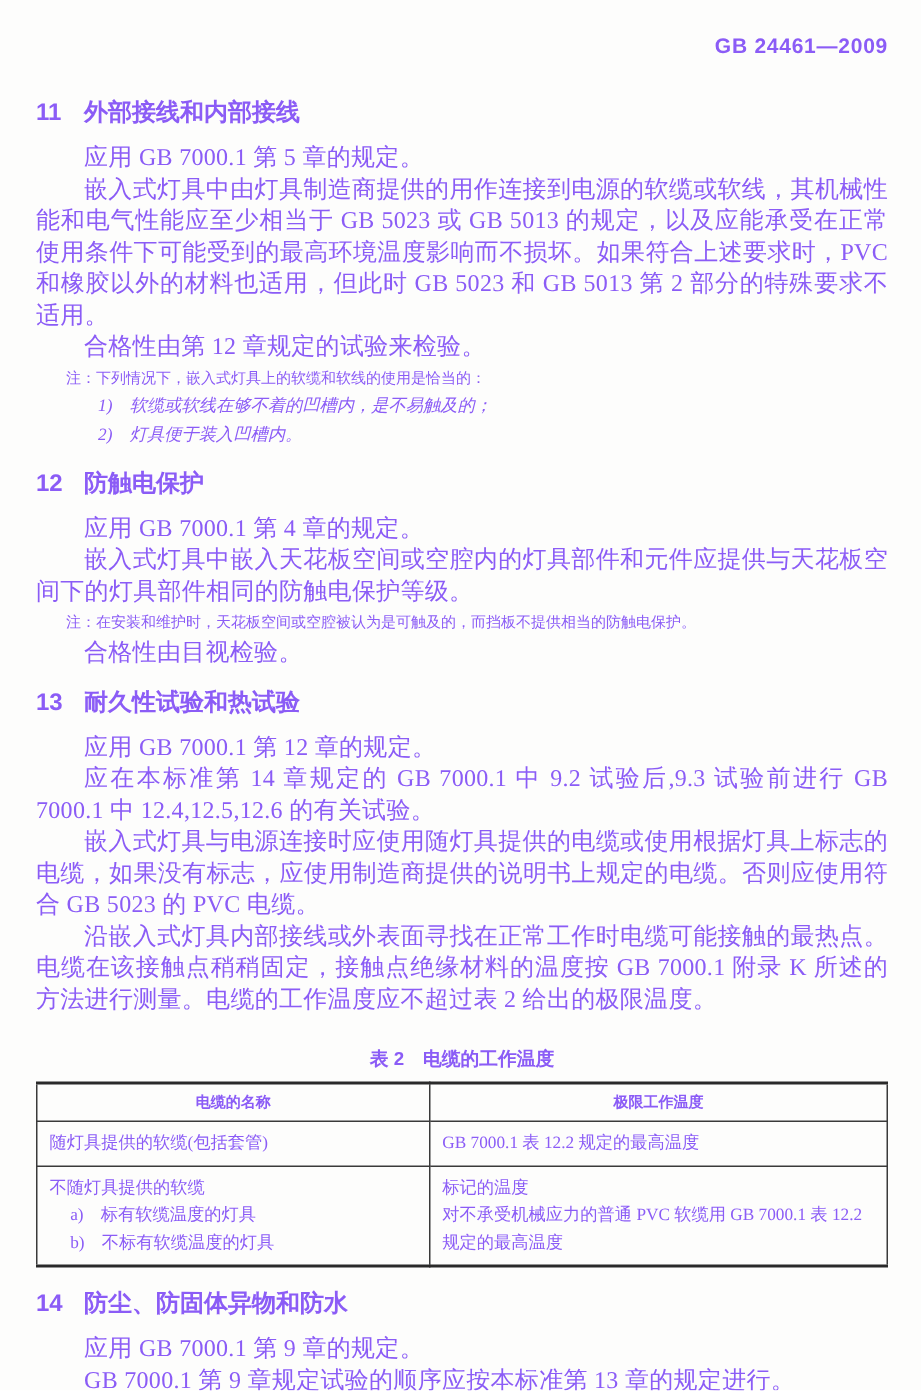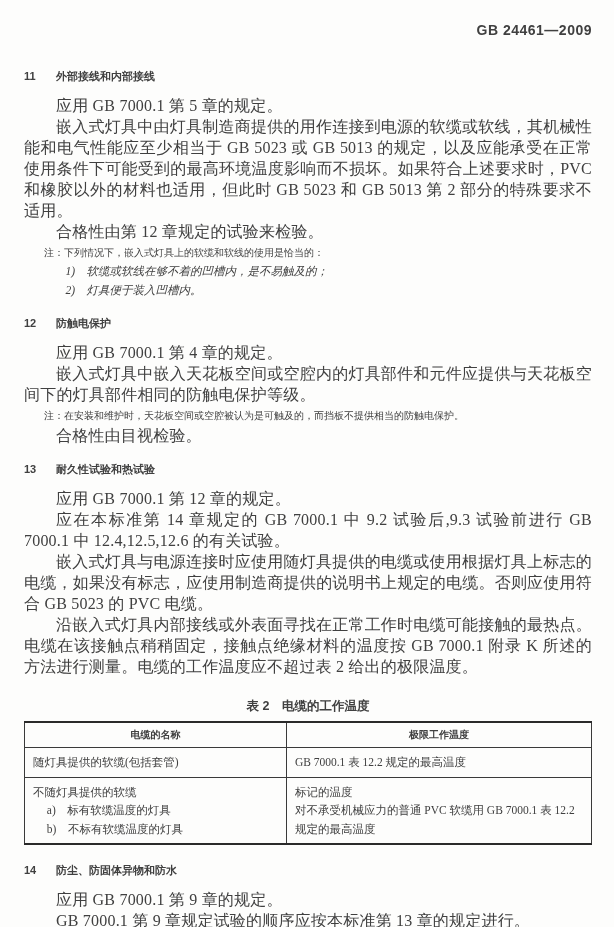--- a/index.html
+++ b/index.html
@@ -6,36 +6,36 @@
   .page {
     position: relative;
     width: 614px;
     height: 927px;
     margin: 0 auto;
     background: #fdfdfc;
     box-sizing: border-box;
     padding: 22px 22px 0 24px;
     overflow: hidden;
     font-family: "Liberation Serif", "DejaVu Serif", serif;
-    color: #404040;
+    color: #8b5cf6;
   }
   .doc-code {
     text-align: right;
     font-weight: 700;
     font-size: 14px;
     letter-spacing: 0.5px;
     line-height: 16px;
     font-family: "Liberation Sans", sans-serif;
   }
   .sec-heading {
     display: flex;
     align-items: baseline;
     font-family: "Liberation Sans", sans-serif;
     font-weight: 700;
-    font-size: 11px;
+    font-size: 16px;
     line-height: 20px;
     margin: 13px 0 9px 0;
   }
   .sec-heading .sec-num { width: 32px; flex: 0 0 32px; }
   .para {
     font-size: 16px;
     line-height: 21px;
     letter-spacing: 0.2px;
     text-align: justify;
     text-indent: 2em;

